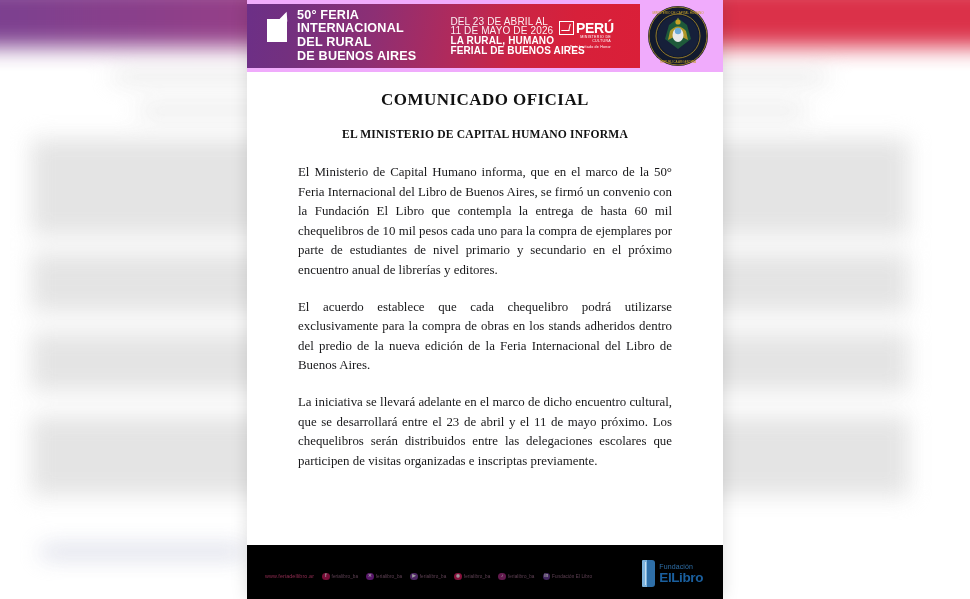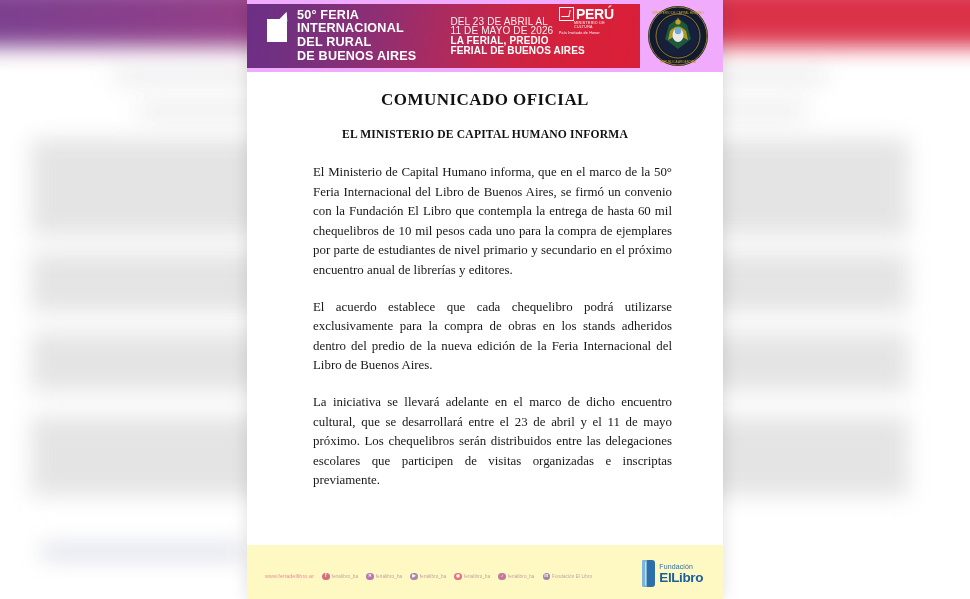--- a/index.html
+++ b/index.html
@@ -160,23 +160,23 @@
     font-weight: bold;
     letter-spacing: 0.15px;
     white-space: nowrap;
   }
   .fair-dates .light { font-weight: normal; opacity: 0.93; }
 
   
   .peru-logo {
     position: absolute;
     left: 312px;
-    top: 3px;
+    top: 17px;
     width: 52px;
-    text-align: left;
+    text-align: right;
   }
   .peru-top {
     display: flex;
     align-items: center;
     gap: 2px;
   }
   .peru-flag {
     width: 13px;
     height: 12px;
     border: 1.4px solid #ffffff;
@@ -248,33 +248,33 @@
     letter-spacing: 0.18px;
     color: #111111;
     margin: 18px 0 0 0;
   }
   .para {
     text-align: justify;
     font-family: "Liberation Serif", serif;
     font-size: 12.9px;
     line-height: 19.6px;
     color: #18181a;
-    margin: 0 0 17px 15px;
+    margin: 0 0 17px 0;
     hyphens: none;
   }
   .para:first-of-type { margin-top: 22px; }
 
   
   .doc-footer {
     position: absolute;
     left: 0;
     bottom: 0;
     width: 476px;
     height: 54px;
-    background: #fef9c3;
+    background: #000000;
   }
   .footer-row {
     position: absolute;
     left: 18px;
     bottom: 19px;
     display: flex;
     align-items: center;
     gap: 5px;
     opacity: 0.62;
   }
@@ -398,21 +398,21 @@
           <div>50° FERIA</div>
           <div>INTERNACIONAL</div>
           <div>DEL RURAL</div>
           <div>DE BUENOS AIRES</div>
         </div>
       </div>
 
       <div class="fair-dates">
         <div class="light">DEL 23 DE ABRIL AL</div>
         <div class="light">11 DE MAYO DE 2026</div>
-        <div>LA FERIAL, PREDIO</div>
+        <div>LA RURAL, HUMANO</div>
         <div>FERIAL DE BUENOS AIRES</div>
       </div>
 
       <div class="peru-logo">
         <div class="peru-top">
           <div class="peru-flag"></div>
           <div class="peru-word">PERÚ</div>
         </div>
         <div class="peru-sub1">MINISTERIO DE CULTURA</div>
         <div class="peru-sub2">País Invitado de Honor</div>

